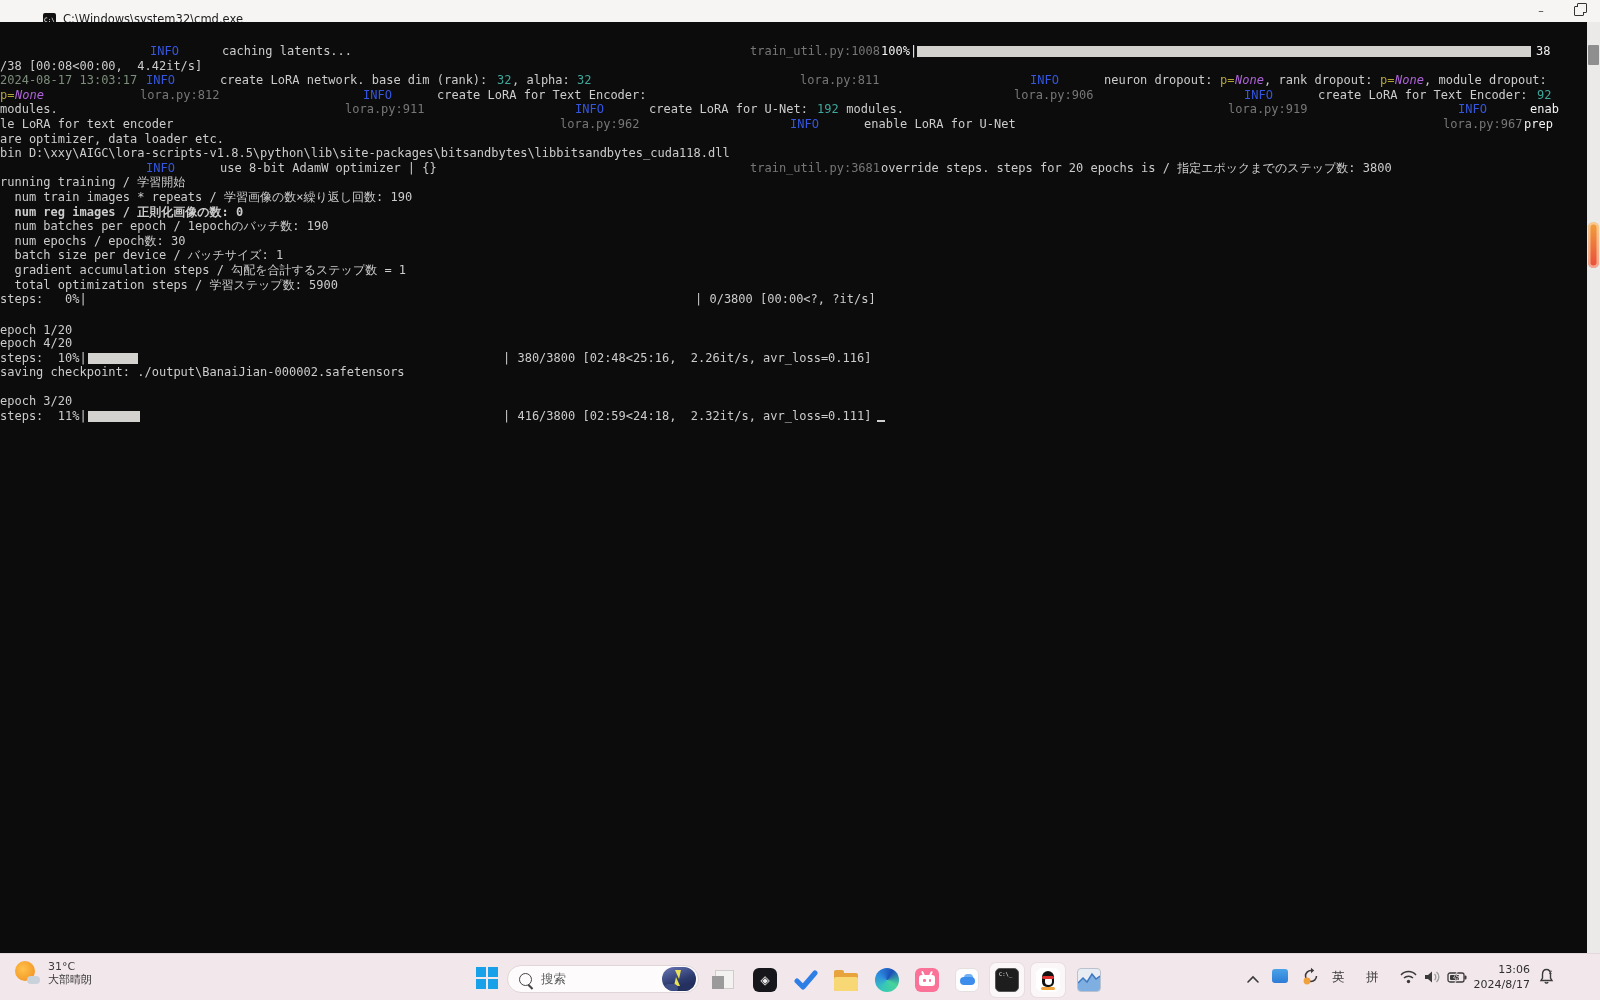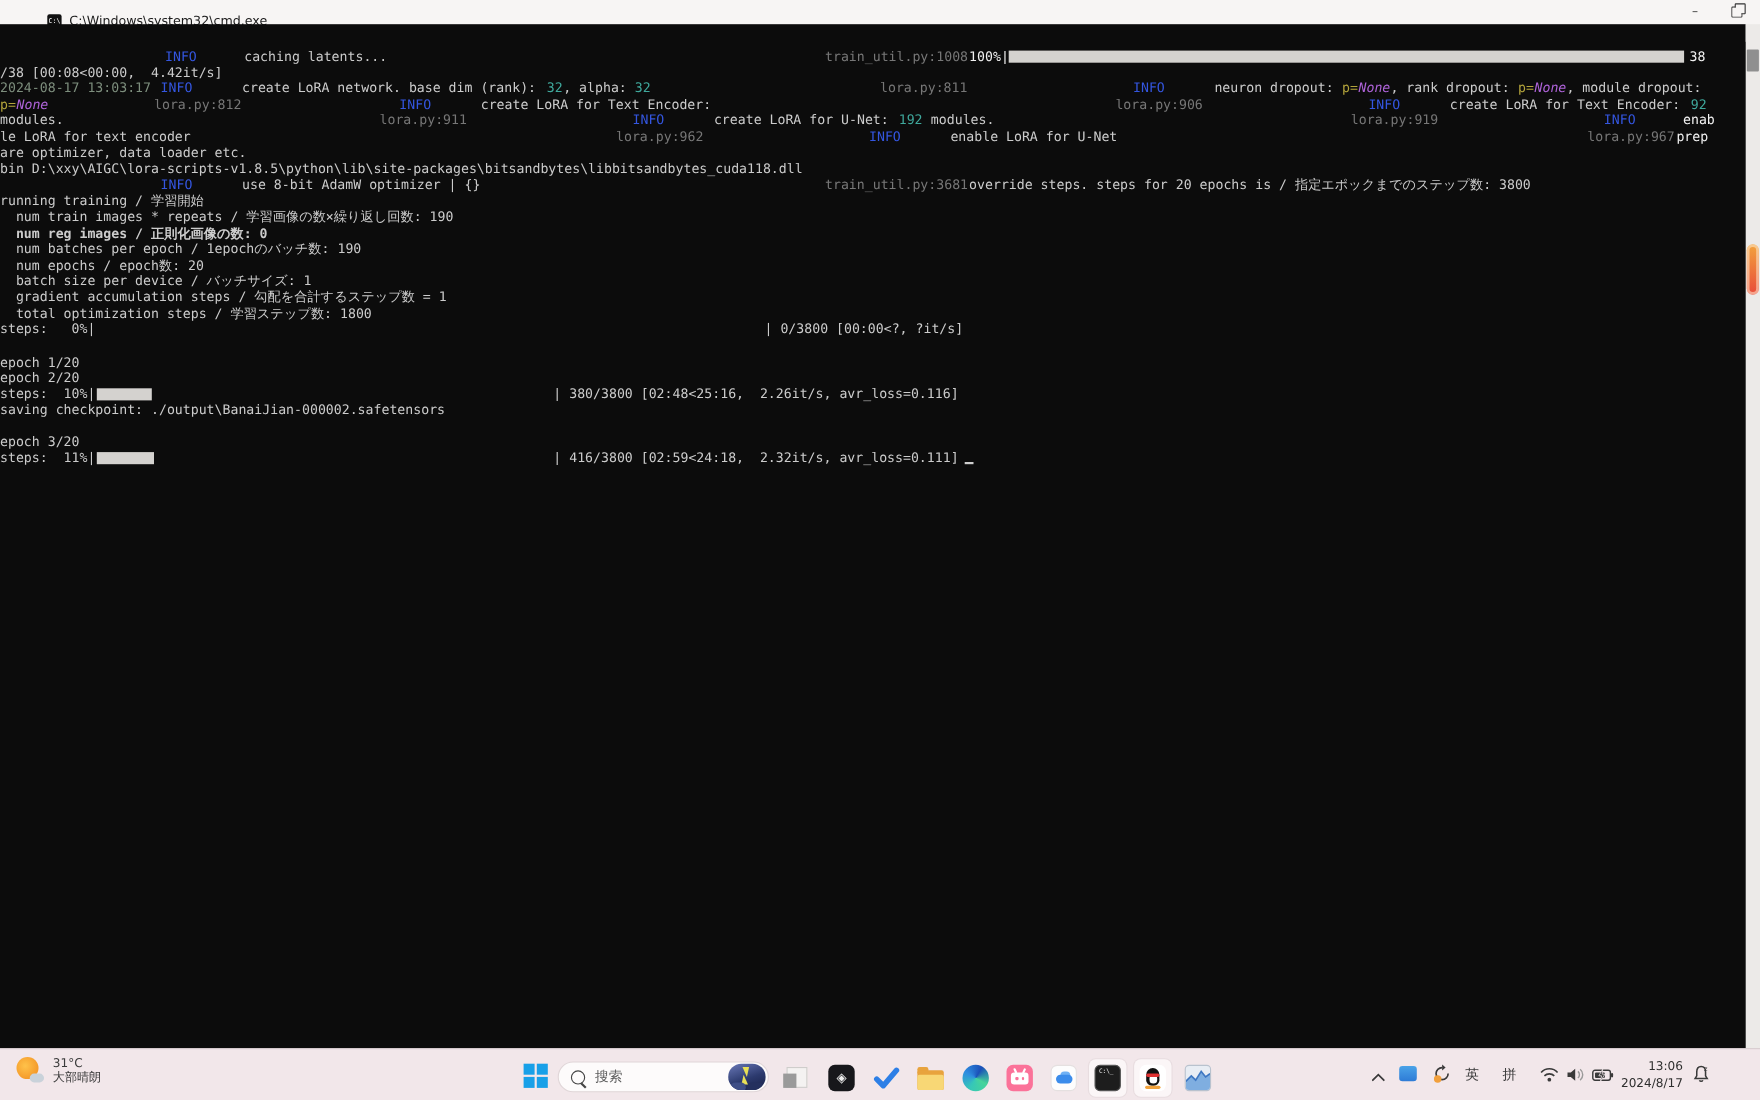--- a/index.html
+++ b/index.html
@@ -178,40 +178,40 @@
     <div class="cline" style="top: 168px;">
       <span class="cseg" style="color: rgb(204, 204, 204); left: 0px;">  num train images * repeats / 学習画像の数×繰り返し回数: 190</span>
     </div>
     <div class="cline" style="top: 182.6px;">
       <span class="cseg" style="color: rgb(204, 204, 204); left: 0px; font-weight: bold;">  num reg images / 正則化画像の数: 0</span>
     </div>
     <div class="cline" style="top: 197.2px;">
       <span class="cseg" style="color: rgb(204, 204, 204); left: 0px;">  num batches per epoch / 1epochのバッチ数: 190</span>
     </div>
     <div class="cline" style="top: 211.8px;">
-      <span class="cseg" style="color: rgb(204, 204, 204); left: 0px;">  num epochs / epoch数: 20</span>
+      <span class="cseg" style="color: rgb(204, 204, 204); left: 0px;">  num epochs / epoch数: 30</span>
     </div>
     <div class="cline" style="top: 226.4px;">
       <span class="cseg" style="color: rgb(204, 204, 204); left: 0px;">  batch size per device / バッチサイズ: 1</span>
     </div>
     <div class="cline" style="top: 241px;">
       <span class="cseg" style="color: rgb(204, 204, 204); left: 0px;">  gradient accumulation steps / 勾配を合計するステップ数 = 1</span>
     </div>
     <div class="cline" style="top: 255.6px;">
-      <span class="cseg" style="color: rgb(204, 204, 204); left: 0px;">  total optimization steps / 学習ステップ数: 1800</span>
+      <span class="cseg" style="color: rgb(204, 204, 204); left: 0px;">  total optimization steps / 学習ステップ数: 5900</span>
     </div>
     <div class="cline" style="top: 270.2px;">
       <span class="cseg" style="color: rgb(204, 204, 204); left: 0px;">steps:   0%|</span>
       <span class="cseg" style="color: rgb(204, 204, 204); left: 695px;">| 0/3800 [00:00&lt;?, ?it/s]</span>
     </div>
     <div class="cline" style="top: 284.8px; margin-top: 16px;">
       <span class="cseg" style="color: rgb(204, 204, 204); left: 0px;">epoch 1/20</span>
     </div>
     <div class="cline" style="top: 314px;">
-      <span class="cseg" style="color: rgb(204, 204, 204); left: 0px;">epoch 2/20</span>
+      <span class="cseg" style="color: rgb(204, 204, 204); left: 0px;">epoch 4/20</span>
     </div>
     <div class="cline" style="top: 328.6px;">
       <span class="cseg" style="color: rgb(204, 204, 204); left: 0px;">steps:  10%|</span>
       <i class="cbar" style="width: 50px; left: 88px;"></i>
       <span class="cseg" style="color: rgb(204, 204, 204); left: 503px;">| 380/3800 [02:48&lt;25:16,  2.26it/s, avr_loss=0.116]</span>
     </div>
     <div class="cline" style="top: 343.2px;">
       <span class="cseg" style="color: rgb(204, 204, 204); left: 0px;">saving checkpoint: ./output\BanaiJian-000002.safetensors</span>
     </div>
     <div class="cline" style="top: 372.4px;">

